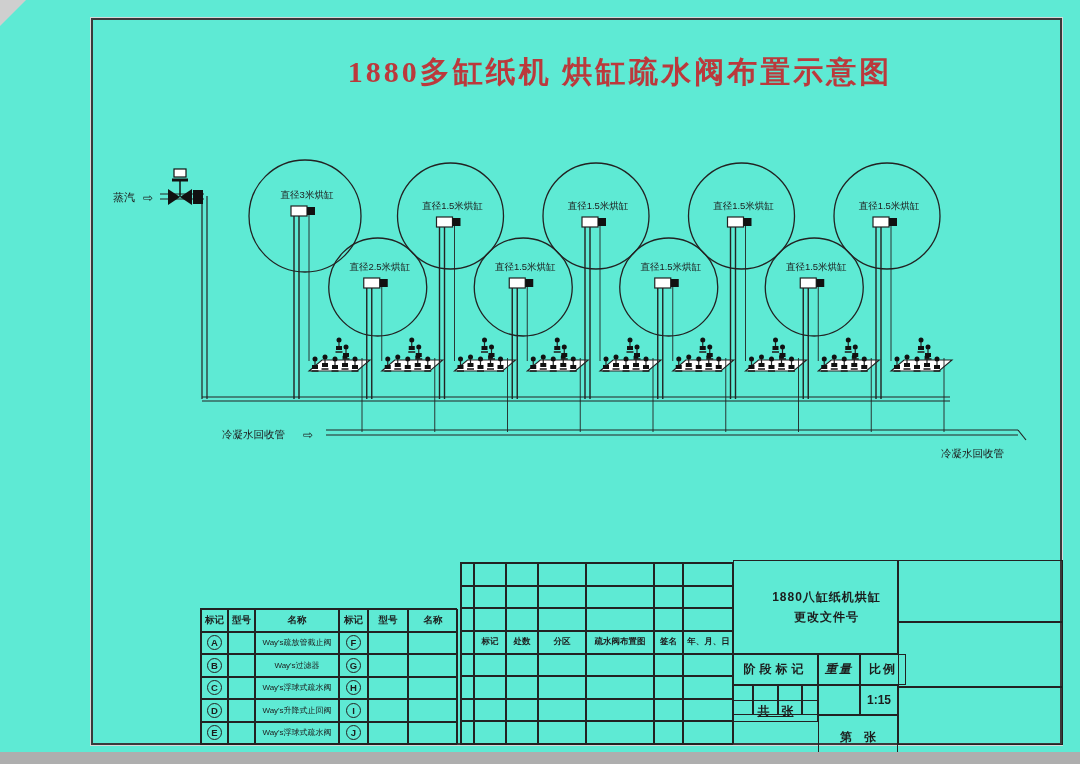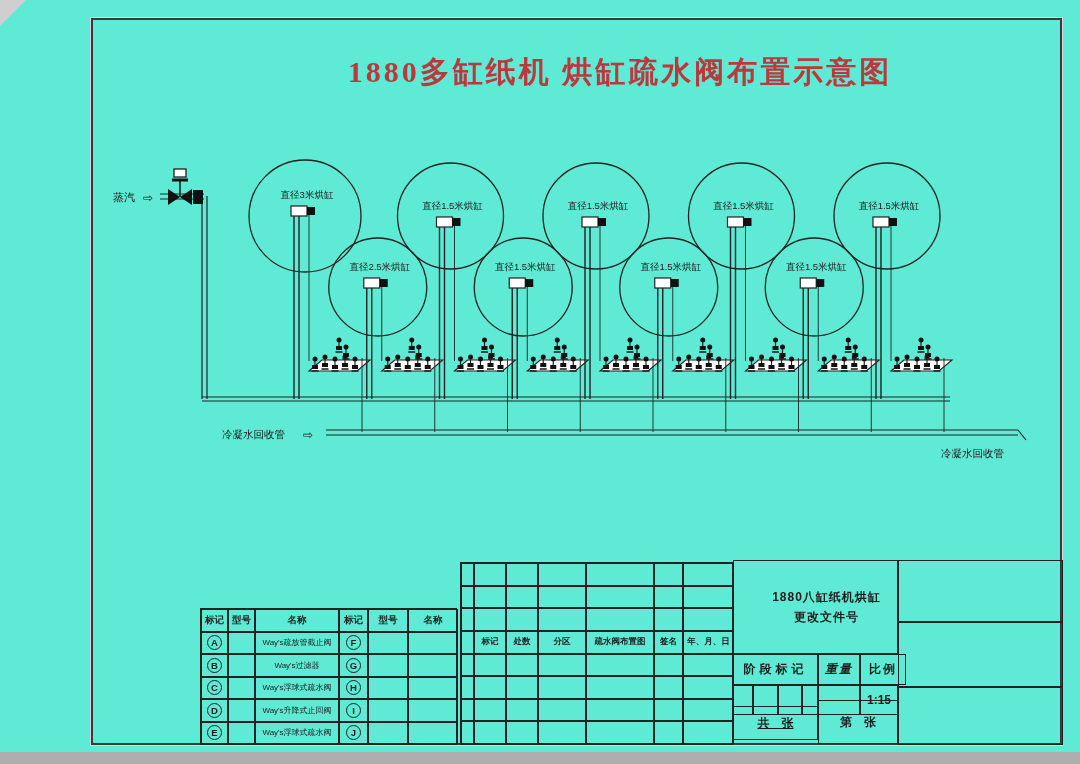--- a/index.html
+++ b/index.html
@@ -561,21 +561,21 @@
     </div>
     <div class="tb" style="left:0;top:94px;width:85px;height:31px;letter-spacing:4px;">阶段标记</div>
     <div class="tb" style="left:85px;top:94px;width:42px;height:31px;letter-spacing:2px;font-style:italic;">重量</div>
     <div class="tb" style="left:127px;top:94px;width:46px;height:31px;letter-spacing:2px;">比例</div>
     <div class="tb" style="left:0;top:125px;width:20px;height:30px;"></div>
     <div class="tb" style="left:20px;top:125px;width:25px;height:30px;"></div>
     <div class="tb" style="left:45px;top:125px;width:24px;height:30px;"></div>
     <div class="tb" style="left:69px;top:125px;width:16px;height:30px;"></div>
     <div class="tb" style="left:85px;top:125px;width:42px;height:30px;"></div>
     <div class="tb" style="left:127px;top:125px;width:38px;height:30px;">1:15</div>
-    <div class="tb" style="left:0;top:146px;width:85px;height:34px;text-decoration:underline;">共　张</div>
-    <div class="tb" style="left:85px;top:140px;width:80px;height:44px;">第　张</div>
+    <div class="tb" style="left:0;top:140px;width:85px;height:22px;text-decoration:underline;">共　张</div>
+    <div class="tb" style="left:85px;top:155px;width:80px;height:44px;">第　张</div>
     <div class="tb" style="left:165px;top:0;width:165px;height:62px;"></div>
     <div class="tb" style="left:165px;top:62px;width:165px;height:65px;"></div>
     <div class="tb" style="left:165px;top:127px;width:165px;height:58px;"></div>
   </div>
 
   <div class="photo-edge-bottom"></div>
 </div>
 
 </body></html>

